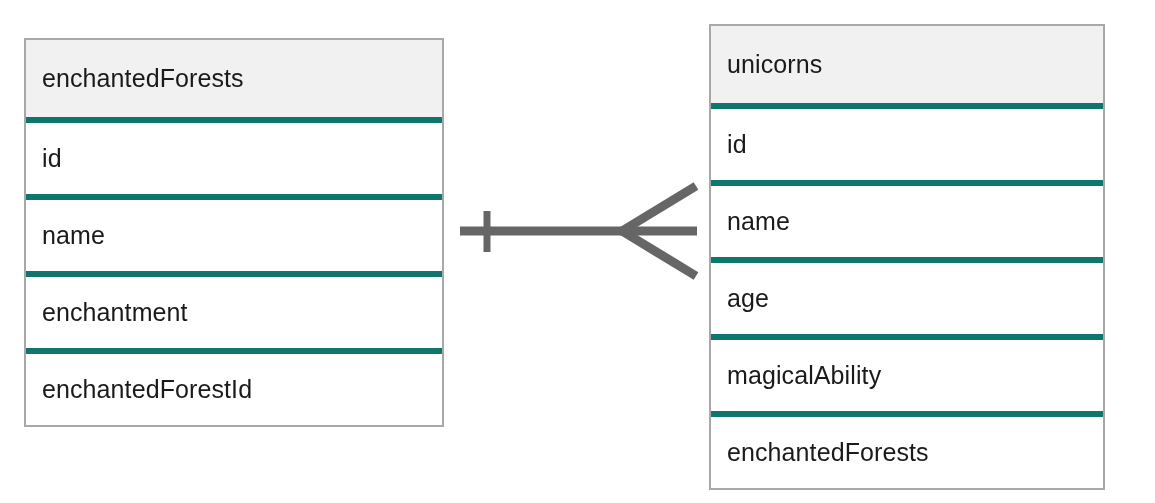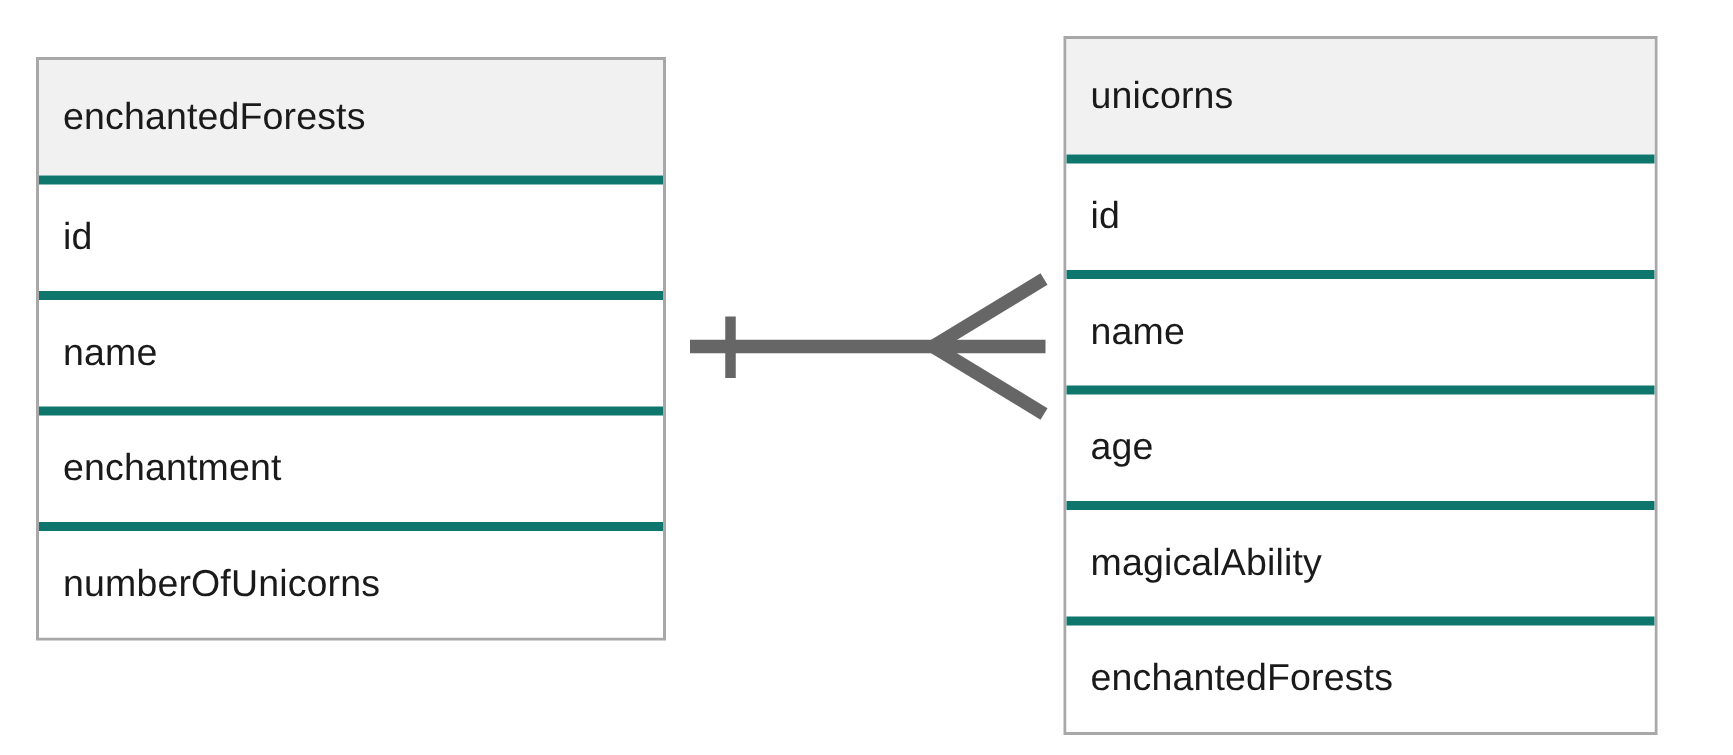--- a/index.html
+++ b/index.html
@@ -66,21 +66,21 @@
     <div class="entity-row">
       <span>id</span>
     </div>
     <div class="entity-row">
       <span>name</span>
     </div>
     <div class="entity-row">
       <span>enchantment</span>
     </div>
     <div class="entity-row">
-      <span>numberOfUnicorns</span>
+      <span>enchantedForestId</span>
     </div>
   </div>
 
   <div id="relationship">
     <svg width="260" height="115" viewBox="0 0 260 115" xmlns="http://www.w3.org/2000/svg">
 
       <line x1="10" y1="56" x2="247" y2="56" stroke="#666666" stroke-width="9" stroke-linecap="butt"></line>
 
       <line x1="37" y1="36" x2="37" y2="77" stroke="#666666" stroke-width="7" stroke-linecap="butt"></line>
 

